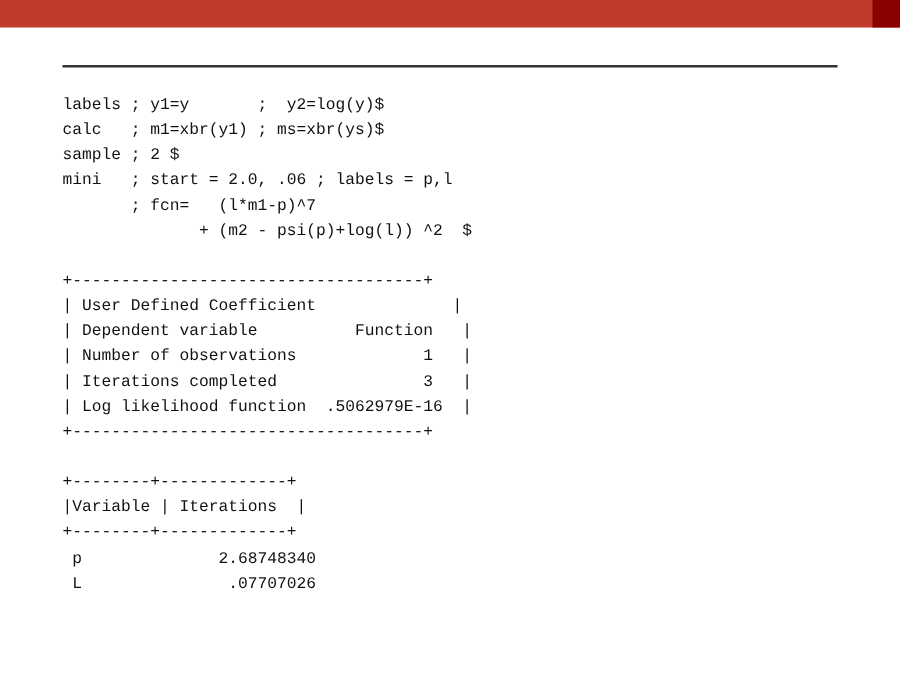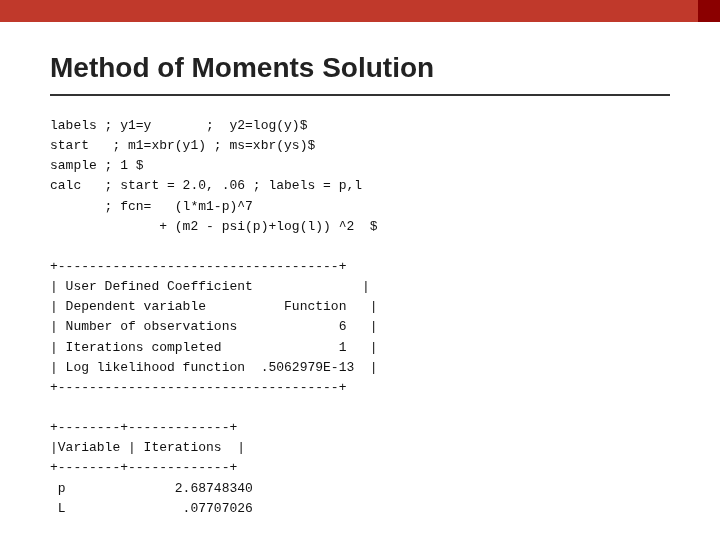--- a/index.html
+++ b/index.html
@@ -59,36 +59,35 @@
     }
   </style>
 </head>
 <body>
 
 <div class="top-bar">
   <div class="top-bar-corner"></div>
 </div>
 
 <div class="page-content">
-  <h1 class="page-title">Method of Moments Solution</h1>
   <hr class="divider">
 
   <div class="code-block"><span>labels ; y1=y       ;  y2=log(y)$</span>
-<span>start   ; m1=xbr(y1) ; ms=xbr(ys)$</span>
-<span>sample ; 1 $</span>
-<span>calc   ; start = 2.0, .06 ; labels = p,l</span>
+<span>calc   ; m1=xbr(y1) ; ms=xbr(ys)$</span>
+<span>sample ; 2 $</span>
+<span>mini   ; start = 2.0, .06 ; labels = p,l</span>
 <span>       ; fcn=   (l*m1-p)^7</span>
 <span>              + (m2 - psi(p)+log(l)) ^2  $</span>
 
 <span>+------------------------------------+</span>
 <span>| User Defined Coefficient              |</span>
 <span>| Dependent variable          Function   |</span>
-<span>| Number of observations             6   |</span>
-<span>| Iterations completed               1   |</span>
-<span>| Log likelihood function  .5062979E-13  |</span>
+<span>| Number of observations             1   |</span>
+<span>| Iterations completed               3   |</span>
+<span>| Log likelihood function  .5062979E-16  |</span>
 <span>+------------------------------------+</span>
 
 <span>+--------+-------------+</span>
 <span>|Variable | Iterations  |</span>
 <span>+--------+-------------+</span>
 <span> p              2.68748340</span>
 <span> L               .07707026</span></div>
 </div>
 
 </body></html>

